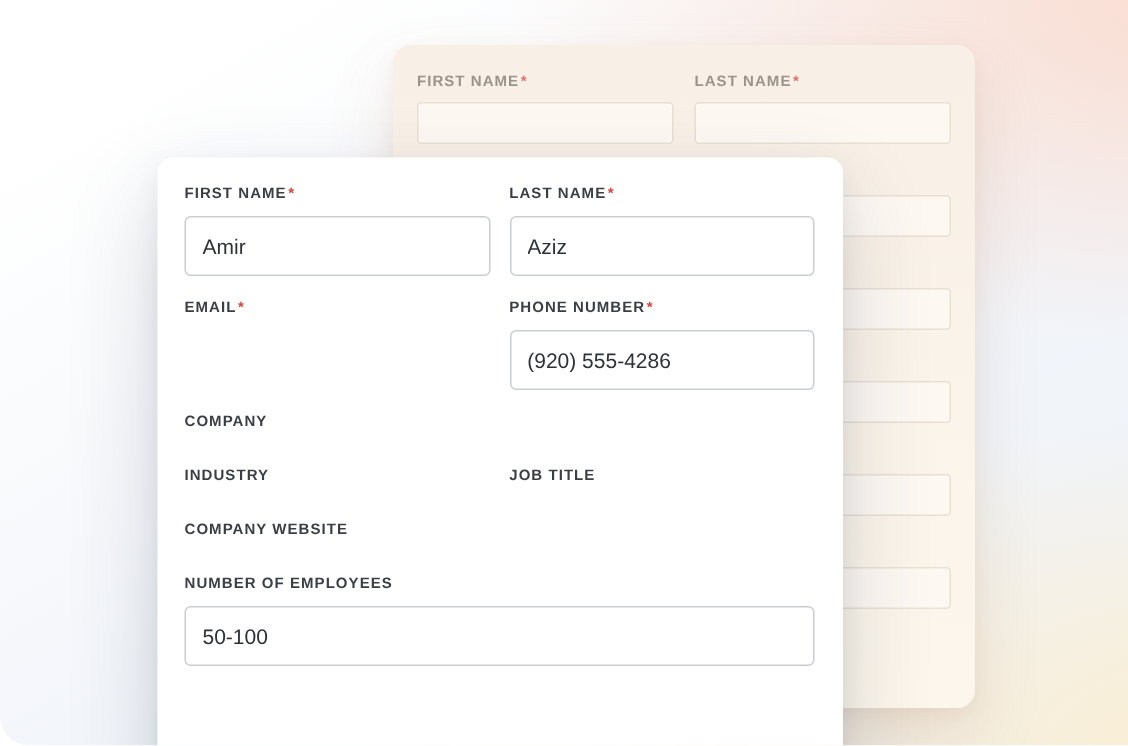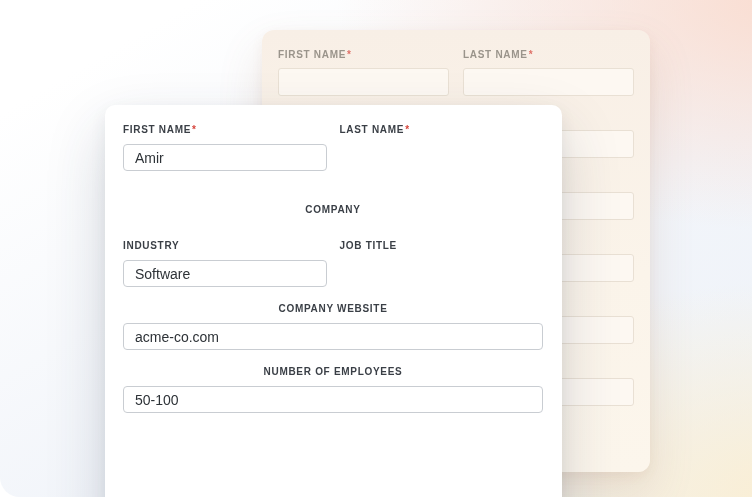--- a/index.html
+++ b/index.html
@@ -71,30 +71,30 @@
     display: grid;
     grid-template-columns: 1fr 1fr;
     column-gap: 13px;
     row-gap: 17px;
   }
   .front .field-label {
     color: #3a3f46;
     margin-bottom: 9px;
   }
   .front .field-input {
-    height: 27px;
+    height: 40px;
     border: 1px solid #c9cdd2;
     background: #ffffff;
     border-radius: 4px;
     color: #2d3237;
   }
 
   
   .field { display: flex; flex-direction: column; min-width: 0; }
-  .field.full { grid-column: 1 / -1; align-items: center; }
+  .field.full { grid-column: 1 / -1; }
   .field-label {
     font-size: 10px;
     line-height: 10px;
     font-weight: bold;
     letter-spacing: 0.7px;
     text-transform: uppercase;
     white-space: nowrap;
   }
   .asterisk { color: #d6453c; margin-left: 1px; }
   .field-input {
@@ -153,38 +153,40 @@
   </section>
 
   <section class="card front">
     <div class="form-grid" id="front-grid">
         <div class="field half">
     <label class="field-label"><span class="label-text">FIRST NAME</span><span class="asterisk">*</span></label>
     <input class="field-input" type="text" value="Amir" style="">
   </div>
         <div class="field half">
     <label class="field-label"><span class="label-text">LAST NAME</span><span class="asterisk">*</span></label>
+    <input class="field-input" type="text" value="Aziz" style="">
   </div>
         <div class="field half">
+    <label class="field-label"><span class="label-text">EMAIL</span><span class="asterisk">*</span></label>
   </div>
         <div class="field half">
+    <label class="field-label"><span class="label-text">PHONE NUMBER</span><span class="asterisk">*</span></label>
+    <input class="field-input" type="text" value="(920) 555-4286" style="">
   </div>
         <div class="field full">
     <label class="field-label"><span class="label-text">COMPANY</span></label>
   </div>
         <div class="field half">
     <label class="field-label"><span class="label-text">INDUSTRY</span></label>
-    <input class="field-input" type="text" value="Software" style="">
   </div>
         <div class="field half">
     <label class="field-label"><span class="label-text">JOB TITLE</span></label>
   </div>
         <div class="field full">
     <label class="field-label"><span class="label-text">COMPANY WEBSITE</span></label>
-    <input class="field-input" type="text" value="acme-co.com" style="">
   </div>
         <div class="field full">
     <label class="field-label"><span class="label-text">NUMBER OF EMPLOYEES</span></label>
     <input class="field-input" type="text" value="50-100" style="">
   </div>
       </div>
   </section>
 
 </div>
 

